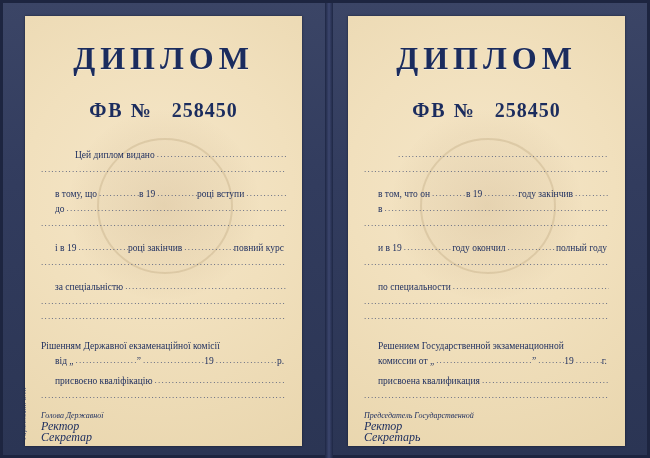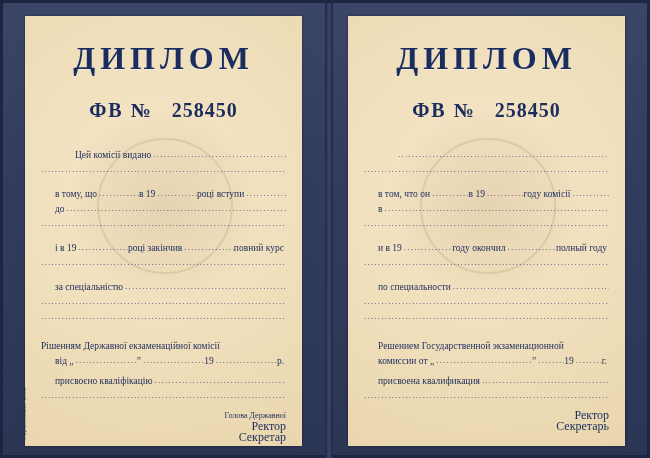--- a/index.html
+++ b/index.html
@@ -92,23 +92,24 @@
   }
   .row.indent{padding-left:34px;}
   .row.indent2{padding-left:14px;}
   .gap{height:9px;}
   .gap-s{height:5px;}
   .gap-l{height:14px;}
 
   .center{justify-content:flex-start;}
   .sign-block{
     margin-top:6px;
-    text-align:right;
+    text-align:left;
     font-size:8px;
     color:#1b2c5e;
+    font-style:italic;
     line-height:11px;
   }
   .sign-block .big{font-size:12px;}
   .side-text{
     position:absolute;
     left:2px;bottom:6px;
     font-size:6px;
     color:#3b4a78;
     transform:rotate(-90deg);
     transform-origin:left bottom;
@@ -128,21 +129,21 @@
     <div class="title">ДИПЛОМ</div>
 
     <div class="series">
       <span>ФВ</span>
       <span>№</span>
       <span class="num">258450</span>
     </div>
 
     <div class="lines">
       <div class="row indent">
-        <span class="txt">Цей комісії видано</span>
+        <span class="txt">Цей диплом видано</span>
         <span class="dots">......................................................................................................................</span>
       </div>
       <div class="row">
         <span class="dots">......................................................................................................................</span>
       </div>
       <div class="gap"></div>
       <div class="row indent2">
         <span class="txt">в тому, що</span>
         <span class="dots">......................................................................................................................</span>
         <span class="txt">в 19</span>
@@ -228,21 +229,21 @@
       </div>
       <div class="row">
         <span class="dots">......................................................................................................................</span>
       </div>
       <div class="gap"></div>
       <div class="row indent2">
         <span class="txt">в том, что он</span>
         <span class="dots">......................................................................................................................</span>
         <span class="txt">в 19</span>
         <span class="dots">......................................................................................................................</span>
-        <span class="txt">году комісії</span>
+        <span class="txt">году закінчив</span>
         <span class="dots">......................................................................................................................</span>
       </div>
       <div class="row indent2">
         <span class="txt">в</span>
         <span class="dots">......................................................................................................................</span>
       </div>
       <div class="row">
         <span class="dots">......................................................................................................................</span>
       </div>
       <div class="gap"></div>
@@ -284,18 +285,19 @@
       <div class="row indent2">
         <span class="txt">присвоена квалификация</span>
         <span class="dots">......................................................................................................................</span>
       </div>
       <div class="row">
         <span class="dots">......................................................................................................................</span>
       </div>
     </div>
 
     <div class="sign-block">
+      <div>Председатель Государственной</div>
       <div class="big">Ректор</div>
       <div class="big">Секретарь</div>
     </div>
 
   </div>
 </div>
 
 </body></html>

